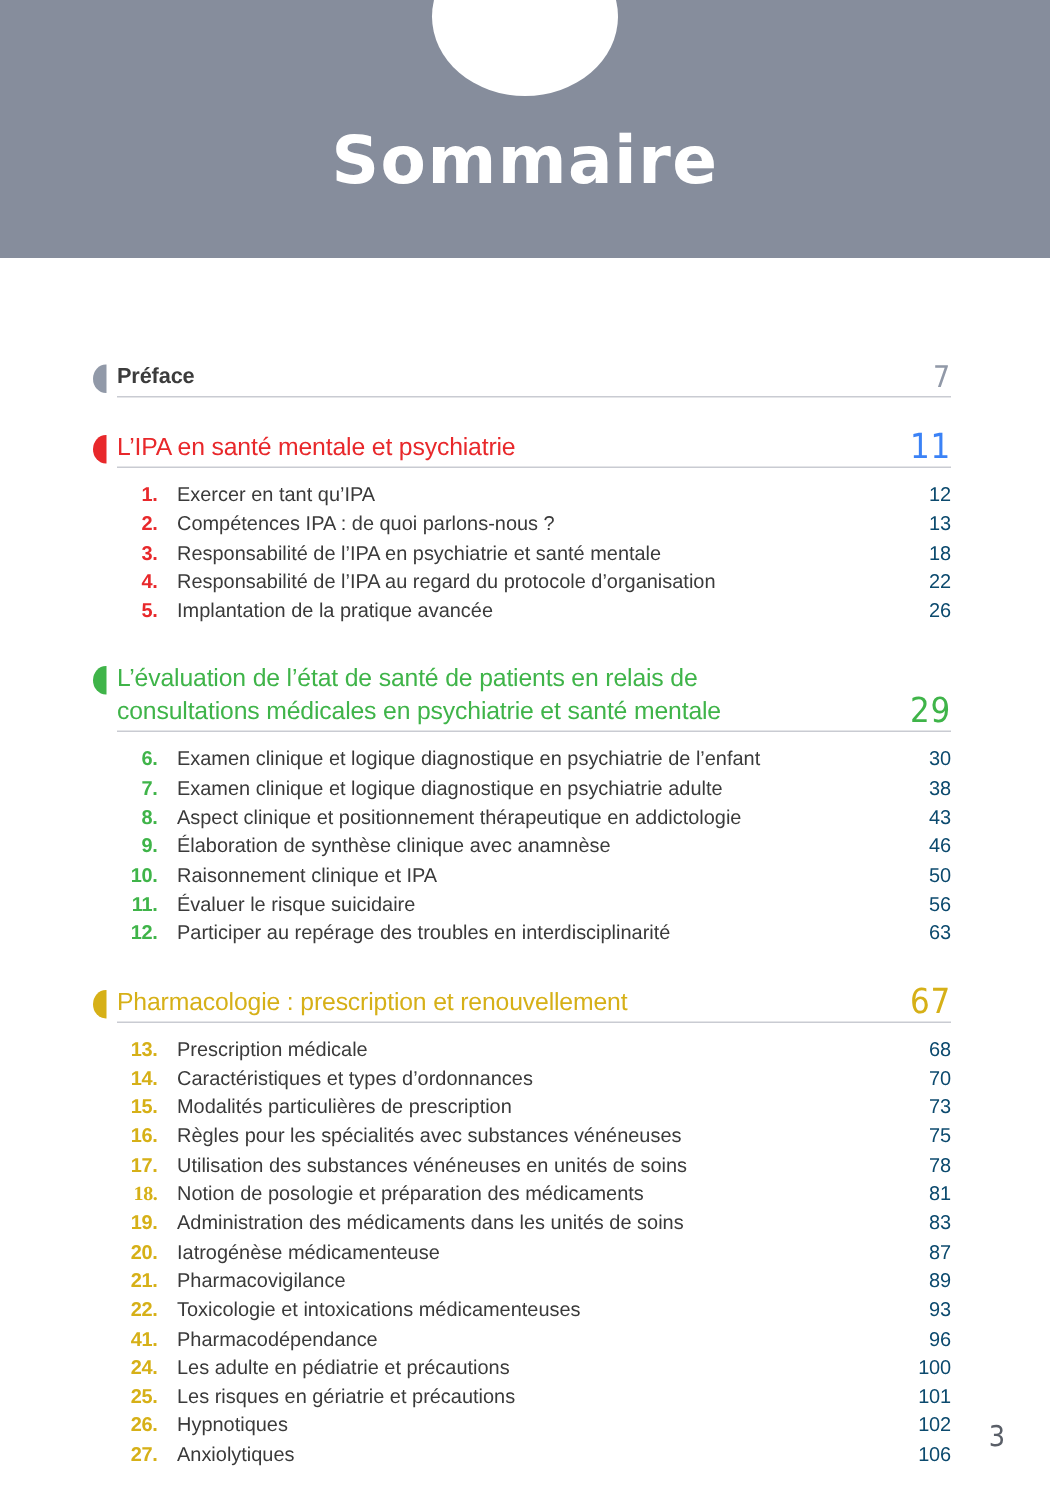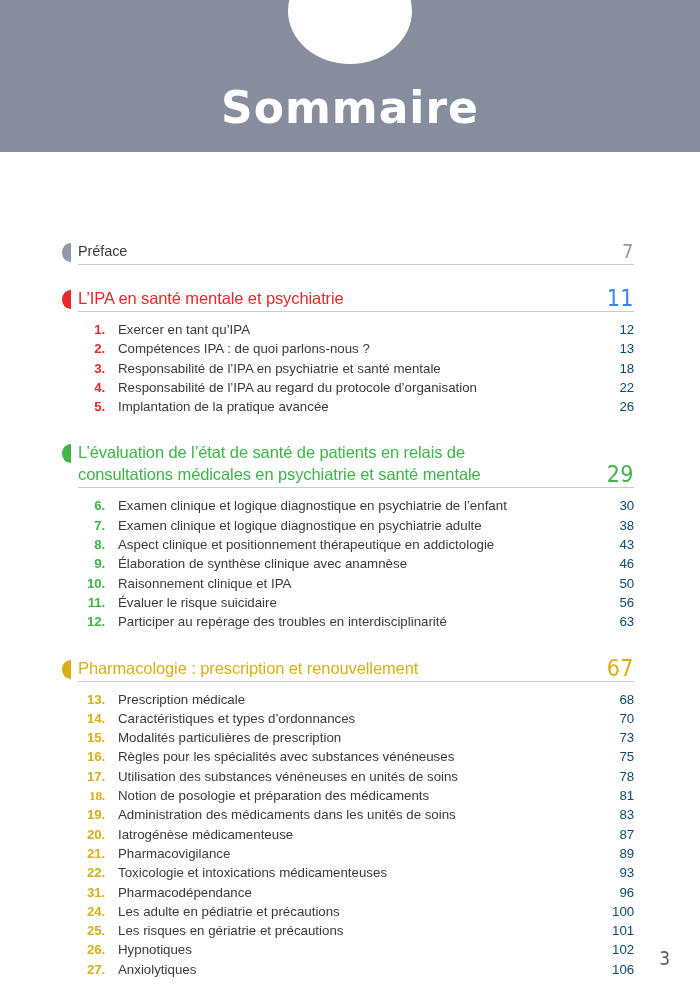--- a/index.html
+++ b/index.html
@@ -15,21 +15,21 @@
     overflow: hidden;
     -webkit-font-smoothing: antialiased;
   }
 
   
   .banner {
     position: absolute;
     top: 0;
     left: 0;
     width: 700px;
-    height: 152px;
+    height: 172px;
     background: #868d9c;
     overflow: hidden;
   }
   .banner-notch {
     position: absolute;
     top: -42px;
     left: 50%;
     transform: translateX(-50%);
     width: 124px;
     height: 106px;
@@ -83,21 +83,21 @@
     align-items: flex-end;
     justify-content: space-between;
   }
   .section-title {
     font-size: 15.5px;
     line-height: 21px;
     letter-spacing: -0.1px;
     white-space: pre-line;
   }
   .section-title.preface {
-    font-weight: 400;
+    font-weight: 700;
     font-size: 14.5px;
     color: #3c3c3c;
   }
   .section-title.big {
     font-weight: 400;
     font-size: 16.5px;
     line-height: 22px;
   }
   .section-page {
     font-family: "DejaVu Sans Condensed", "Liberation Sans Narrow", "Liberation Sans", sans-serif;
@@ -324,21 +324,21 @@
       <span class="num" style="color: rgb(214, 176, 23);">21.</span>
       <span class="label">Pharmacovigilance</span>
       <span class="pg">89</span>
     </li>
     <li class="entry">
       <span class="num" style="color: rgb(214, 176, 23);">22.</span>
       <span class="label">Toxicologie et intoxications médicamenteuses</span>
       <span class="pg">93</span>
     </li>
     <li class="entry">
-      <span class="num" style="color: rgb(214, 176, 23);">31.</span>
+      <span class="num" style="color: rgb(214, 176, 23);">41.</span>
       <span class="label">Pharmacodépendance</span>
       <span class="pg">96</span>
     </li>
     <li class="entry">
       <span class="num" style="color: rgb(214, 176, 23);">24.</span>
       <span class="label">Les adulte en pédiatrie et précautions</span>
       <span class="pg">100</span>
     </li>
     <li class="entry">
       <span class="num" style="color: rgb(214, 176, 23);">25.</span>

